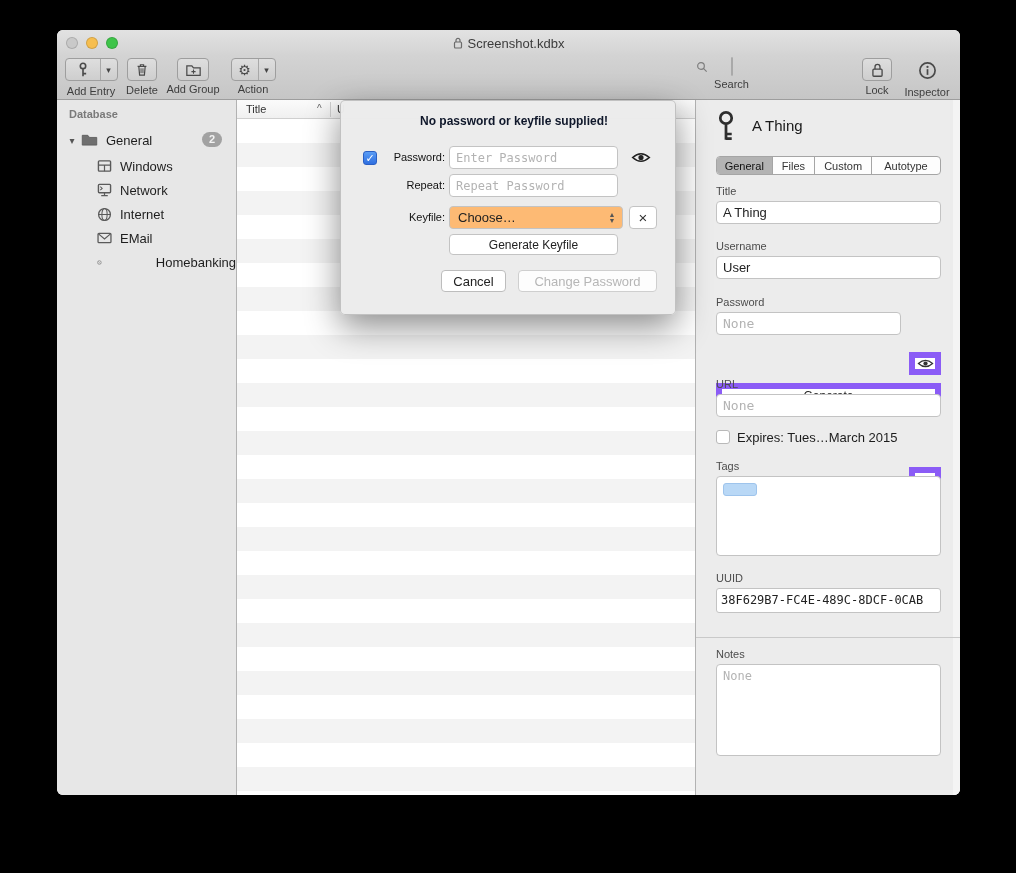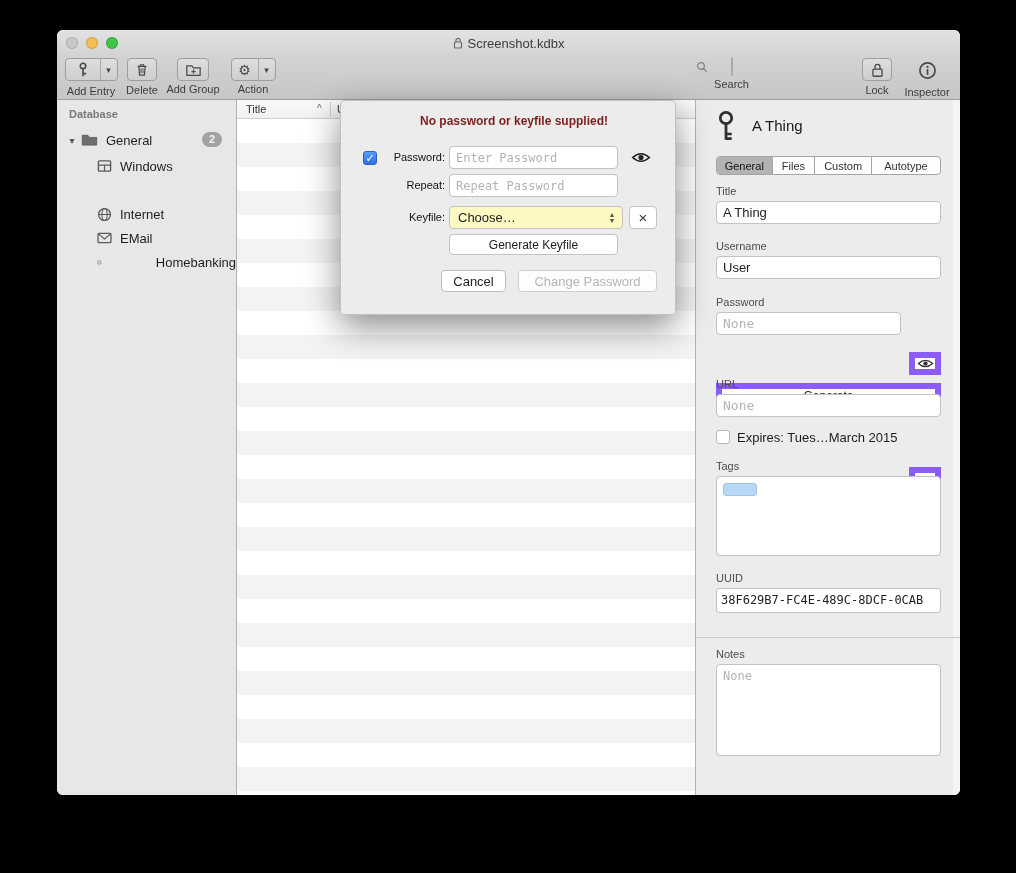--- a/index.html
+++ b/index.html
@@ -64,39 +64,39 @@
   .th-title { position:absolute; left:9px; top:3px; font-size:11px; color:#333; }
   .sort { position:absolute; left:80px; top:3px; font-size:10px; color:#666; }
   .th-div { position:absolute; left:93px; top:2px; width:1px; height:15px; background:#cfcfcf; }
   .th-user { position:absolute; left:100px; top:3px; font-size:11px; color:#333; }
   .rows { position:absolute; left:0; right:0; top:19px; bottom:0;
           background:repeating-linear-gradient(to bottom,#ffffff 0 24px,#f3f3f3 24px 48px); }
 
   
   .dialog { position:absolute; left:283px; top:70px; width:336px; height:215px; background:rgba(236,236,236,.98);
             border:1px solid rgba(0,0,0,.18); border-radius:5px; box-shadow:0 12px 34px rgba(0,0,0,.45); z-index:30; }
-  .dlg-msg { position:absolute; left:12px; right:0; top:13px; text-align:center; font-size:12px; font-weight:bold; color:#7f1d1d; }
+  .dlg-msg { position:absolute; left:12px; right:0; top:13px; text-align:center; font-size:12px; font-weight:bold; color:#0f172a; }
   .checkbox { position:absolute; width:14px; height:14px; border-radius:3px; font-size:11px; line-height:13px;
               text-align:center; }
   .cb-checked { background:linear-gradient(#5a9df5,#2f6fe0); border:1px solid #2a5fc4; color:#fff; }
   .cb-empty   { background:#fff; border:1px solid #b9b9b9; }
   .cb-pass { left:22px; top:50px; }
   .dlg-label { position:absolute; left:0; width:104px; text-align:right; font-size:11px; color:#111; line-height:23px; }
   .lbl-pass { top:45px; }
   .lbl-repeat { top:73px; }
   .lbl-keyfile { top:105px; }
   .dlg-field { position:absolute; left:108px; width:169px; height:23px; background:#fff; border:1px solid #c3c3c3;
                border-radius:4px; padding:0 6px; font-size:12px; color:#222; outline:none; }
   .mono, .mono::placeholder { font-family:"DejaVu Sans Mono", monospace; }
   .dlg-field::placeholder { color:#b3b3b3; }
   .f-pass { top:45px; } .f-repeat { top:73px; }
   .eye-plain { position:absolute; left:285px; width:30px; height:23px; background:transparent; border:none;
                display:flex; align-items:center; justify-content:center; cursor:pointer; }
   .eye-pass { top:45px; }
-  .popup { position:absolute; left:108px; top:105px; width:174px; height:23px; background:#fef9c3;
+  .popup { position:absolute; left:108px; top:105px; width:174px; height:23px; background:#fdba74;
            border:1px solid #c3c3c3; border-radius:4px; display:flex; align-items:center; font-size:13px; color:#222; }
   .popup .popup-text { margin-left:8px; flex:1; }
   .popup .stepper { width:14px; margin-right:3px; display:flex; flex-direction:column; align-items:center;
                     font-size:7px; line-height:6px; color:#555; }
   .x-btn { position:absolute; left:288px; top:105px; width:28px; height:23px; background:#fff;
            border:1px solid #c3c3c3; border-radius:4px; font-size:15px; color:#333; line-height:20px; }
   .gen-key-btn { position:absolute; left:108px; top:133px; width:169px; height:21px; background:#fff;
            border:1px solid #c3c3c3; border-radius:4px; font-size:12px; color:#222;
            font-family:"Liberation Sans",sans-serif; }
   .cancel-btn { position:absolute; left:100px; top:169px; width:65px; height:22px; background:#fff;
@@ -263,20 +263,28 @@
       </div>
 
       <div class="sb-item" style="top:54px;">
         <svg class="sb-ic" width="15" height="14" viewBox="0 0 16 15">
           <rect x="1.5" y="2" width="13" height="11" rx="1" fill="none" stroke="#5a5a5a" stroke-width="1.5"></rect>
           <path d="M1.5 6.5 h13 M8 6.5 v6.5" stroke="#5a5a5a" stroke-width="1.3"></path>
         </svg>
         <span class="sb-label">Windows</span>
       </div>
 
+      <div class="sb-item" style="top:78px;">
+        <svg class="sb-ic" width="15" height="14" viewBox="0 0 16 15">
+          <rect x="1.5" y="1.5" width="13" height="9" rx="1" fill="none" stroke="#5a5a5a" stroke-width="1.5"></rect>
+          <path d="M8 10.5 v2.5 M4.5 13.5 h7" stroke="#5a5a5a" stroke-width="1.3"></path>
+          <path d="M3.5 4 l2 1.8 -2 1.8" fill="none" stroke="#5a5a5a" stroke-width="1.1"></path>
+        </svg>
+        <span class="sb-label">Network</span>
+      </div>
 
       <div class="sb-item" style="top:102px;">
         <svg class="sb-ic" width="15" height="15" viewBox="0 0 16 16">
           <circle cx="8" cy="8" r="6.3" fill="none" stroke="#5a5a5a" stroke-width="1.4"></circle>
           <ellipse cx="8" cy="8" rx="2.8" ry="6.3" fill="none" stroke="#5a5a5a" stroke-width="1.1"></ellipse>
           <path d="M1.7 8 h12.6" stroke="#5a5a5a" stroke-width="1.1"></path>
         </svg>
         <span class="sb-label">Internet</span>
       </div>
 

